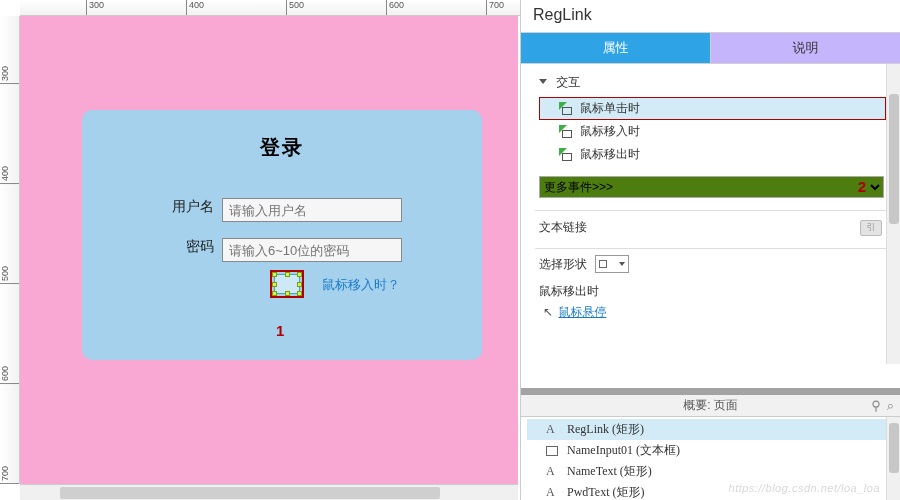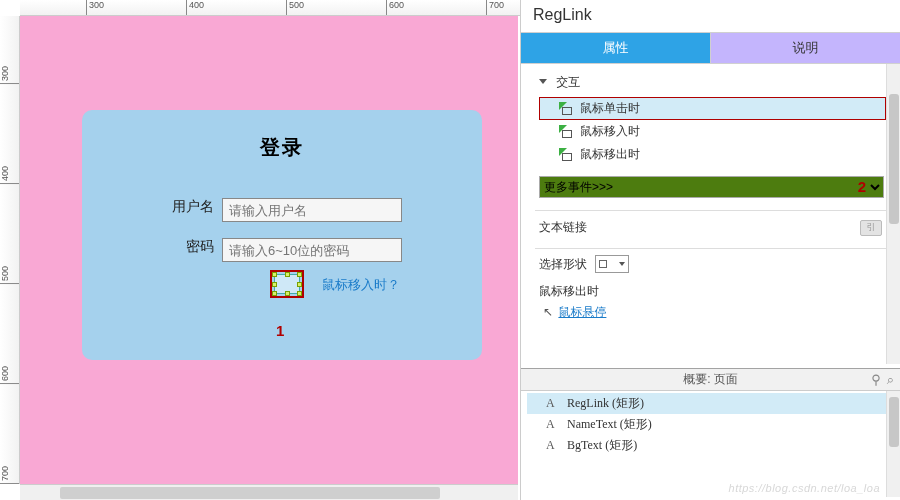--- a/index.html
+++ b/index.html
@@ -291,22 +291,22 @@
   }
   .anno3 {
     color:#b00000; font-weight:700; font-size:14px;
     display:inline-block; margin-left:8px;
   }
 
   
   .outline {
     position: absolute;
     left: 0; right:0; bottom:0;
-    height: 132px;
-    border-top: 1px solid #a3a3a3;
+    height: 112px;
+    border-top: 7px solid #a3a3a3;
     background:#fff;
   }
   .outline-head {
     height: 22px;
     background:#f1f1f1;
     border-bottom:1px solid #ccc;
     display:flex; align-items:center; justify-content:center;
     font-size:12px; color:#555;
     position:relative;
   }
@@ -491,26 +491,30 @@
         <span>⚲</span>
         <span>⌕</span>
       </span>
     </div>
     <div class="outline-list">
       <div class="row sel">
         <span class="ic a"></span>
         <span>RegLink (矩形)</span>
       </div>
       <div class="row">
+        <span class="ic box"></span>
+        <span>NameInput01 (文本框)</span>
+      </div>
+      <div class="row">
         <span class="ic a"></span>
         <span>NameText (矩形)</span>
       </div>
       <div class="row">
         <span class="ic a"></span>
-        <span>BgText (矩形)</span>
+        <span>PwdText (矩形)</span>
       </div>
       <div class="vs">
         <div class="thumb"></div>
       </div>
     </div>
   </div>
 </div>
 
 <div class="watermark">https://blog.csdn.net/loa_loa</div>
 

